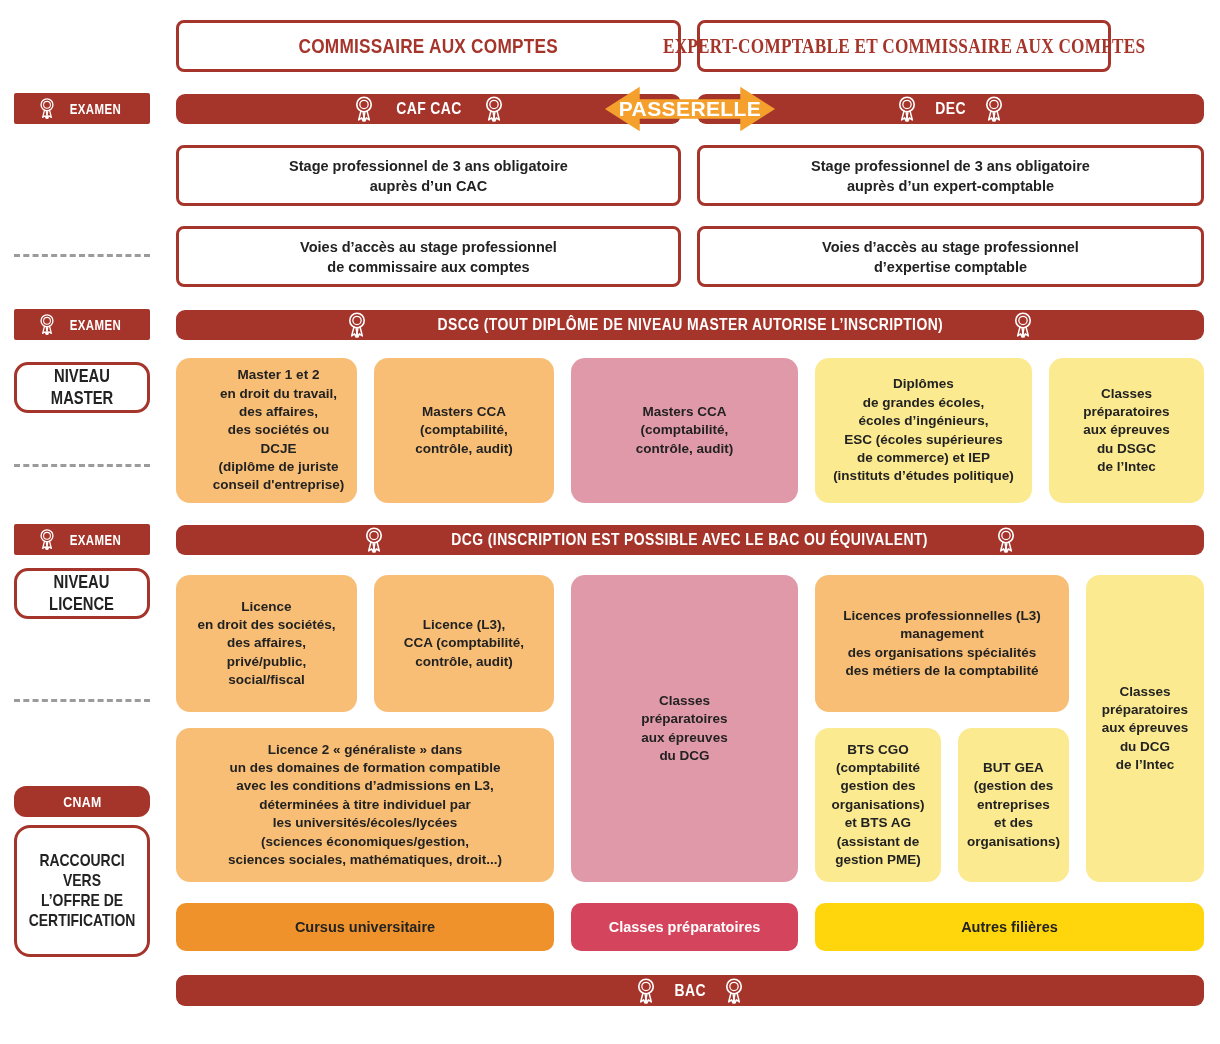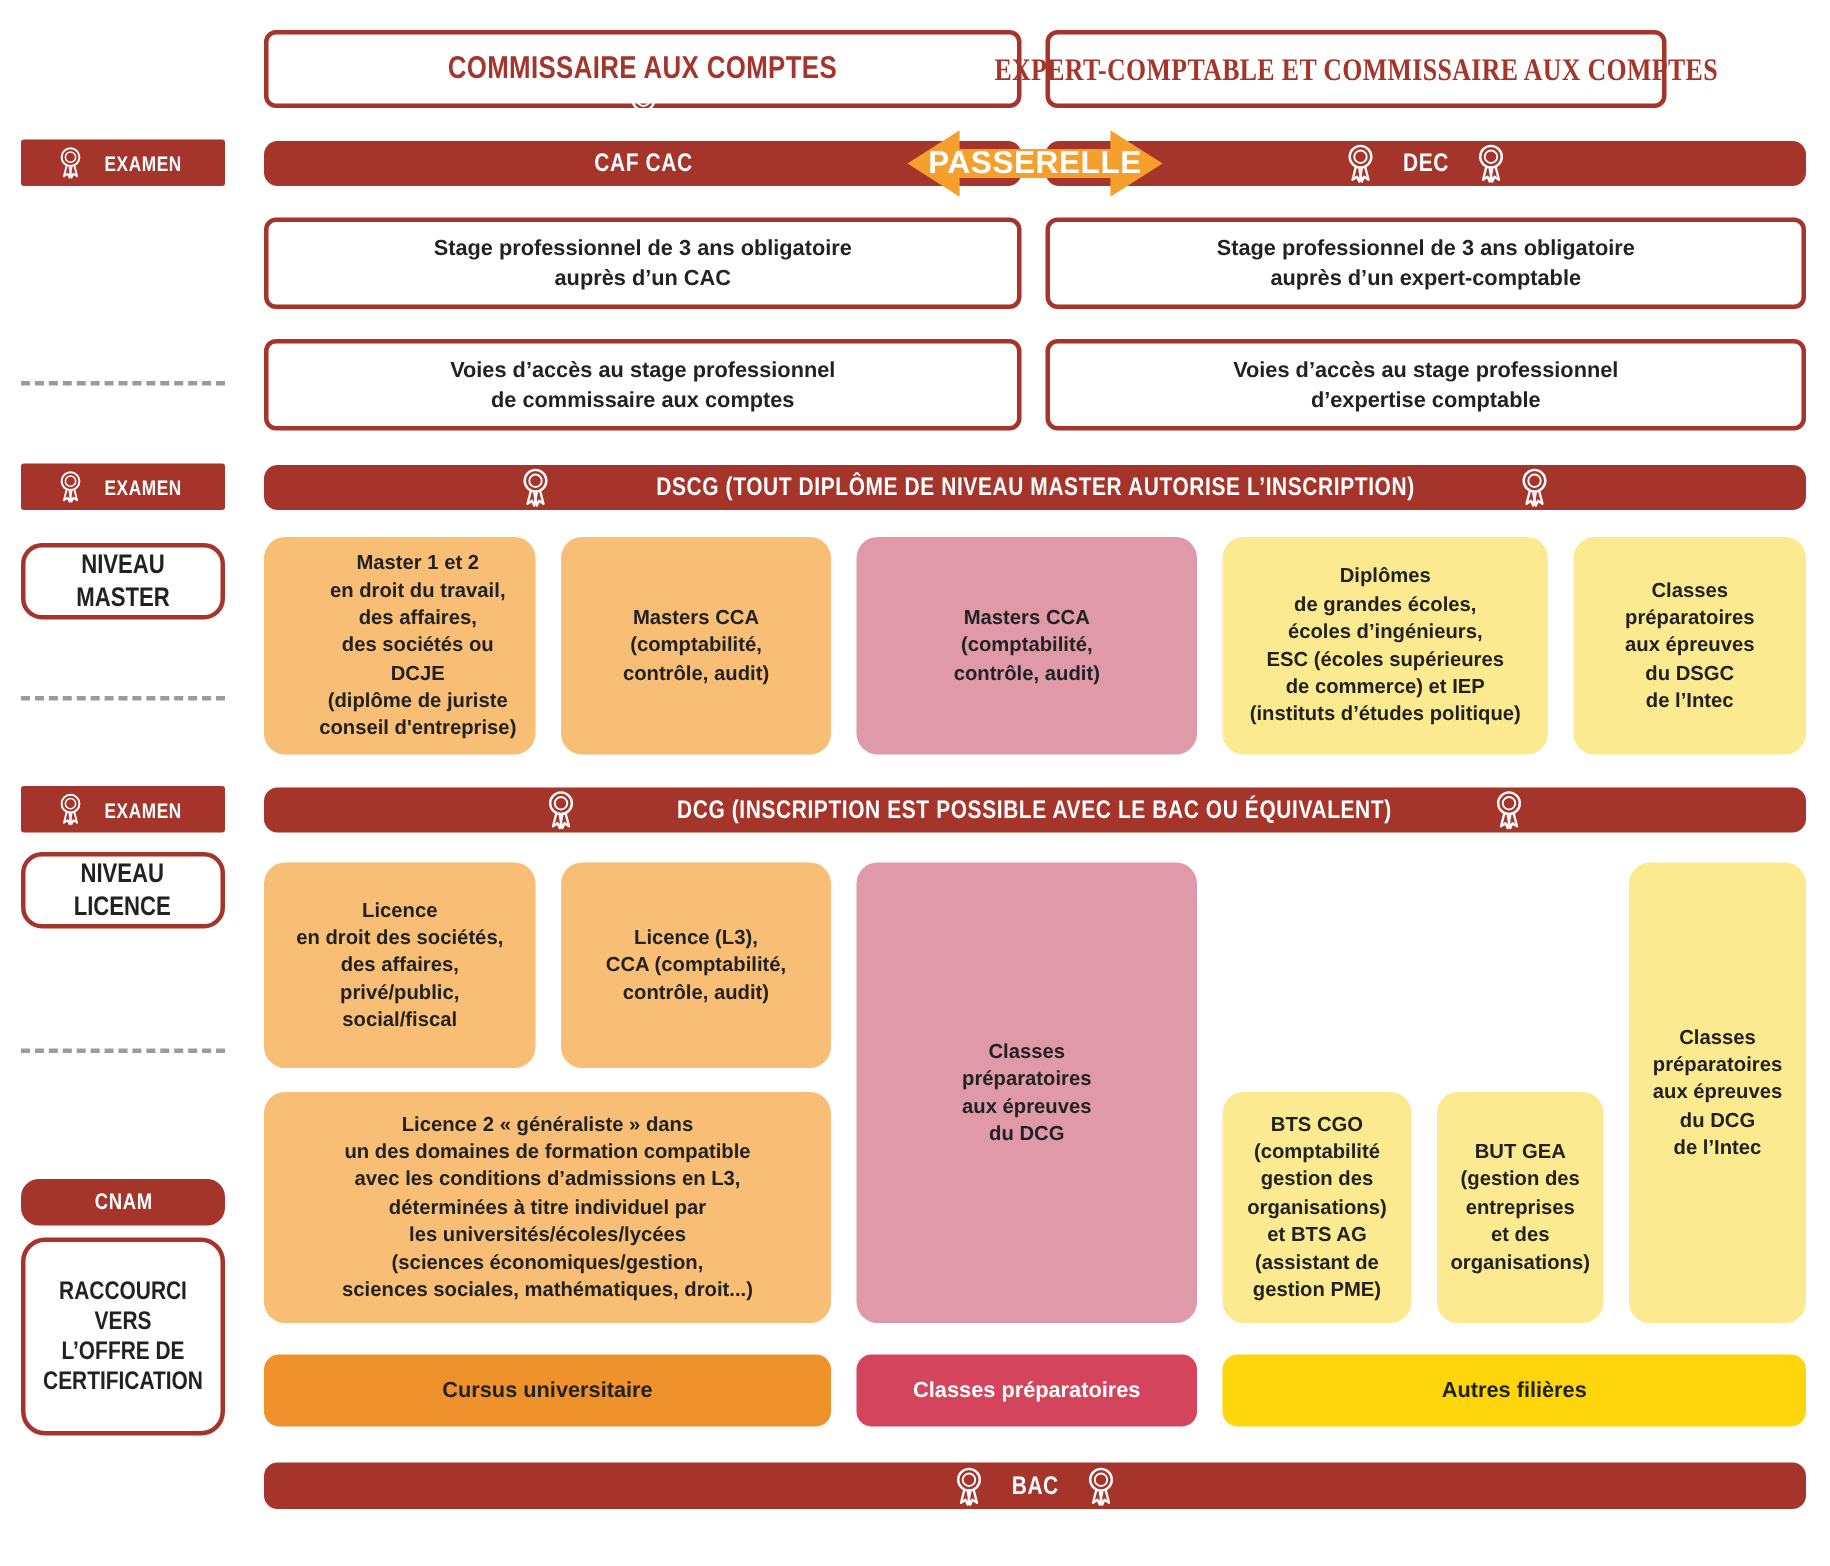--- a/index.html
+++ b/index.html
@@ -66,21 +66,21 @@
     <span class="title-red cx">EXPERT-COMPTABLE ET COMMISSAIRE AUX COMPTES</span>
   </div>
 
   <div class="abs badge" style="left:14px;top:93px;width:136px;height:31px;">
     <svg class="medal" width="18" height="23" viewBox="0 0 24 31">
         <use href="#medal"></use>
       </svg>
     <span class="badge-label cx">EXAMEN</span>
   </div>
 
-  <div class="abs bar" style="left:176px;top:94px;width:505px;height:30px;flex-direction:column;">
+  <div class="abs bar" style="left:176px;top:94px;width:505px;height:30px;">
     <svg class="medal" width="22" height="28" viewBox="0 0 24 31">
         <use href="#medal"></use>
       </svg>
     <span class="bar-label cx">CAF CAC</span>
     <svg class="medal" width="22" height="28" viewBox="0 0 24 31">
         <use href="#medal"></use>
       </svg>
   </div>
   <div class="abs bar" style="left:697px;top:94px;width:507px;height:30px;">
     <svg class="medal" width="22" height="28" viewBox="0 0 24 31">
@@ -203,20 +203,26 @@
   <div class="abs cbox c-orange" style="left:374px;top:575px;width:180px;height:137px;">
     <span>Licence (L3),
 CCA (comptabilité,
 contrôle, audit)</span>
   </div>
   <div class="abs cbox c-pink" style="left:571px;top:575px;width:227px;height:307px;">
     <span>Classes
 préparatoires
 aux épreuves
 du DCG</span>
+  </div>
+  <div class="abs cbox c-orange" style="left:815px;top:575px;width:254px;height:137px;">
+    <span>Licences professionnelles (L3)
+management
+des organisations spécialités
+des métiers de la comptabilité</span>
   </div>
   <div class="abs cbox c-yellow" style="left:1086px;top:575px;width:118px;height:307px;">
     <span>Classes
 préparatoires
 aux épreuves
 du DCG
 de l’Intec</span>
   </div>
   <div class="abs dash" style="left:14px;top:699px;width:136px;"></div>
 

